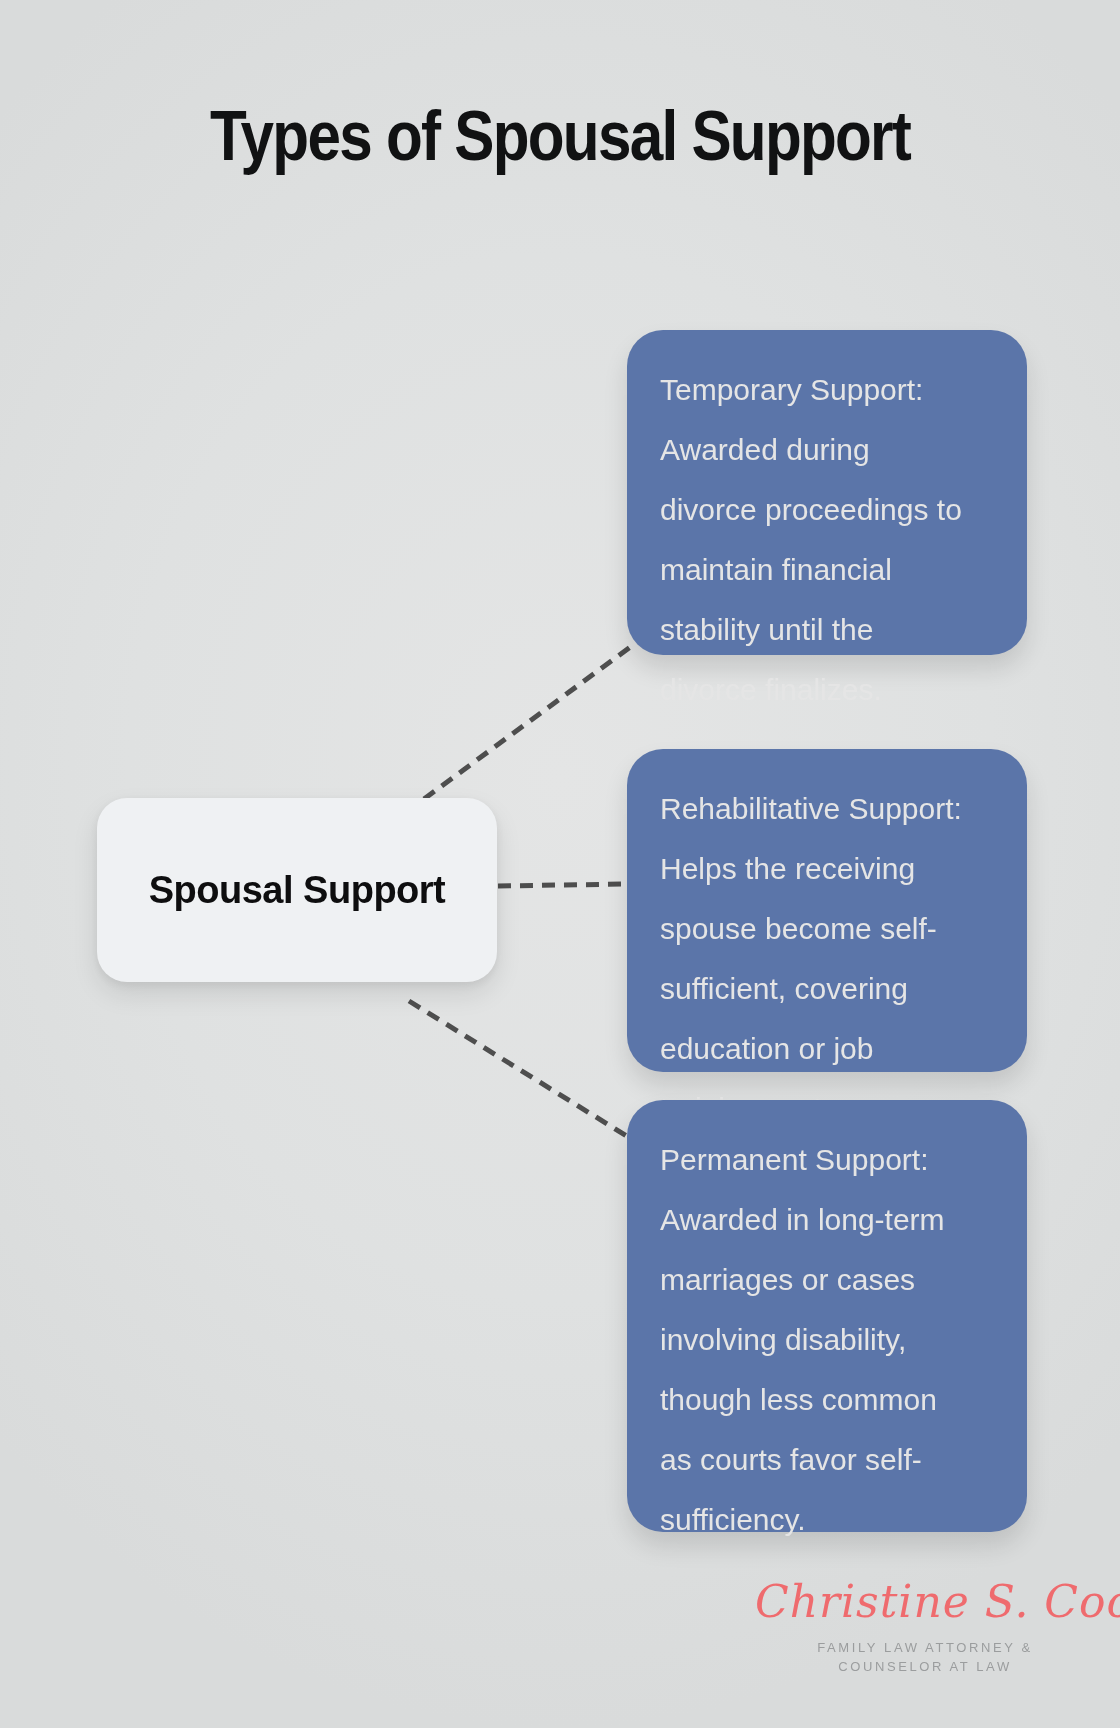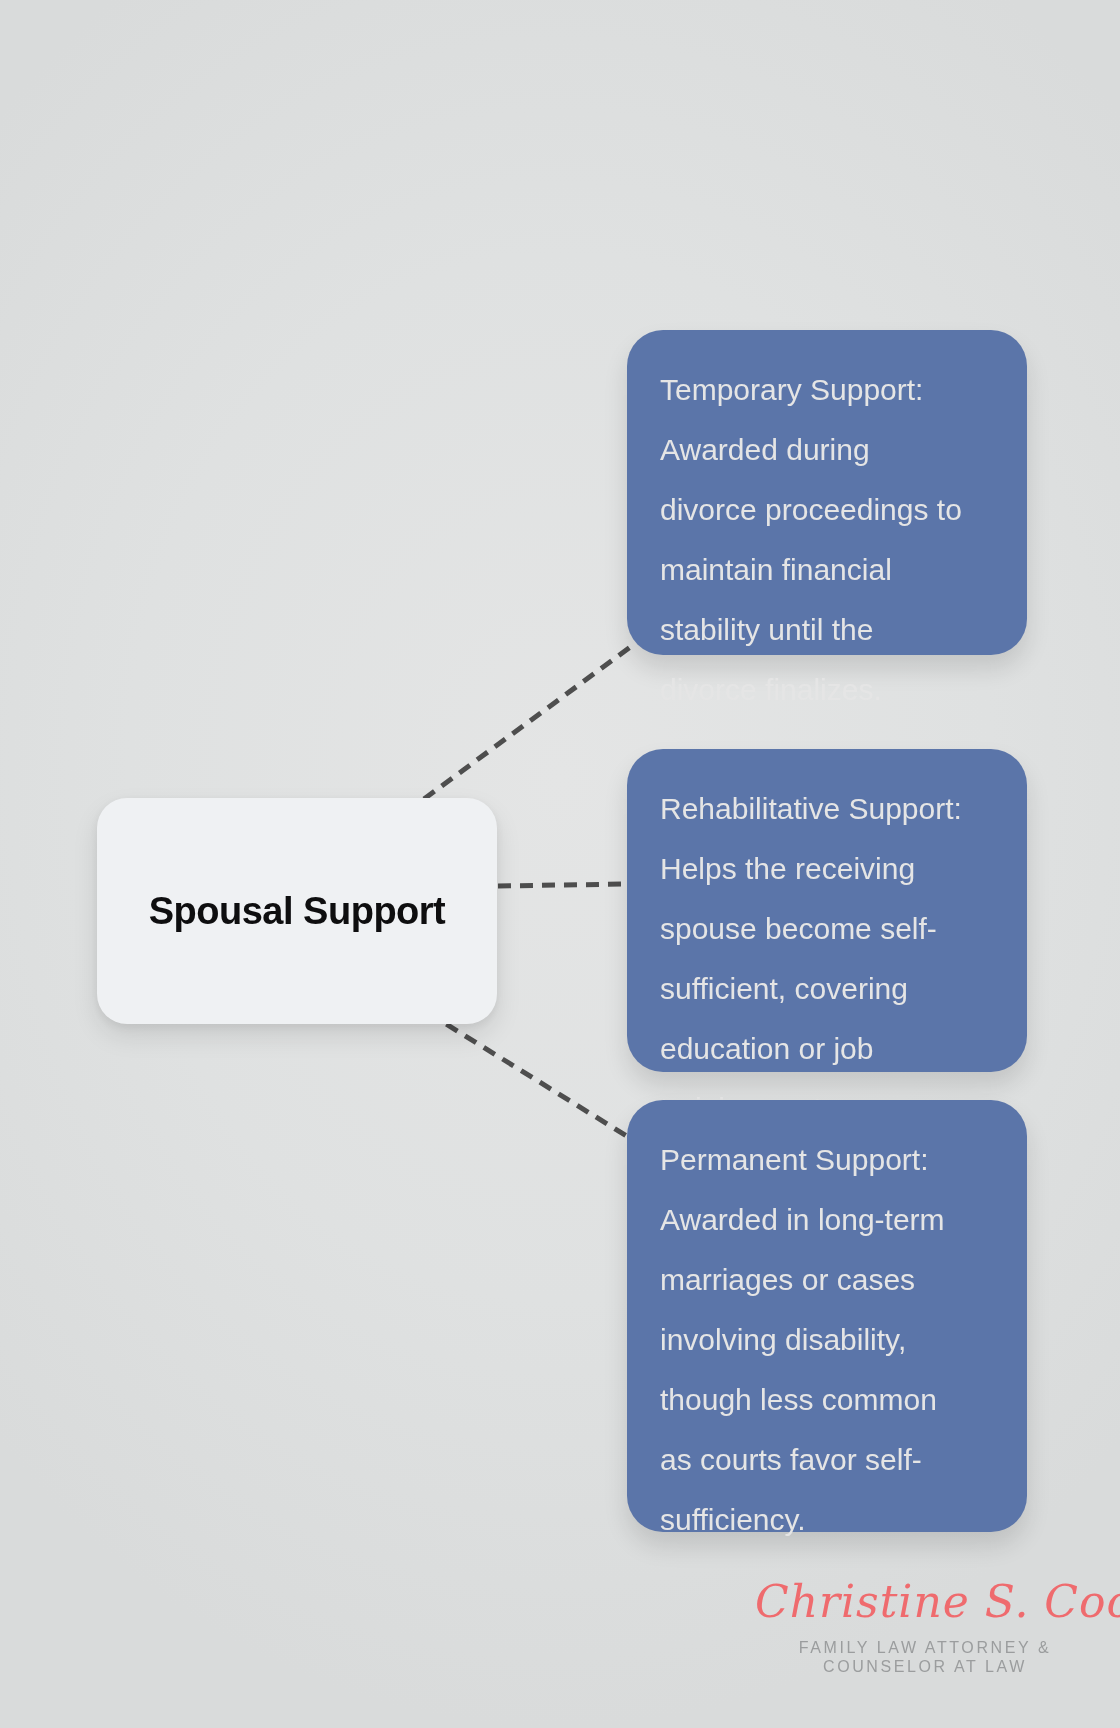--- a/index.html
+++ b/index.html
@@ -25,21 +25,21 @@
     transform: scaleX(0.86);
     transform-origin: center top;
     white-space: nowrap;
   }
 
   svg.connectors { position: absolute; inset: 0; pointer-events: none; }
 
   .root-node {
     position: absolute;
     left: 97px; top: 798px;
-    width: 400px; height: 226px;
+    width: 400px; height: 184px;
     background: #eff1f3;
     border-radius: 30px;
     box-shadow: 0 12px 26px rgba(0,0,0,0.10), 0 3px 8px rgba(0,0,0,0.06);
     display: flex; align-items: center; justify-content: center;
   }
   .root-node .root-label {
     font-size: 38px;
     font-weight: 700;
     color: #0e0e0f;
     letter-spacing: -0.5px;
@@ -76,33 +76,36 @@
     font-family: "DejaVu Serif", serif;
     font-style: italic;
     font-size: 44px;
     line-height: 64px;
     color: #ef6b6e;
     white-space: nowrap;
     letter-spacing: 1px;
   }
   .logo .tagline {
     margin-top: 4px;
-    font-size: 16px;
+    font-size: 13px;
     line-height: 19px;
     letter-spacing: 2.6px;
     color: #9b9d9e;
     text-transform: uppercase;
     white-space: nowrap;
   }
 </style>
 </head>
 <body>
 
 <div class="canvas">
 
+  <div class="title-wrap">
+    <div class="title">Types of Spousal Support</div>
+  </div>
 
   <svg class="connectors" width="1120" height="1728" viewBox="0 0 1120 1728">
     <line x1="424" y1="799" x2="633" y2="645" stroke="#4e4e4e" stroke-width="5" stroke-dasharray="13 9"></line>
     <line x1="498" y1="886" x2="628" y2="884" stroke="#4e4e4e" stroke-width="5" stroke-dasharray="13 9"></line>
     <line x1="409" y1="1001" x2="633" y2="1140" stroke="#4e4e4e" stroke-width="5" stroke-dasharray="13 9"></line>
   </svg>
 
   <div class="root-node">
     <span class="root-label">Spousal Support</span>
   </div>

